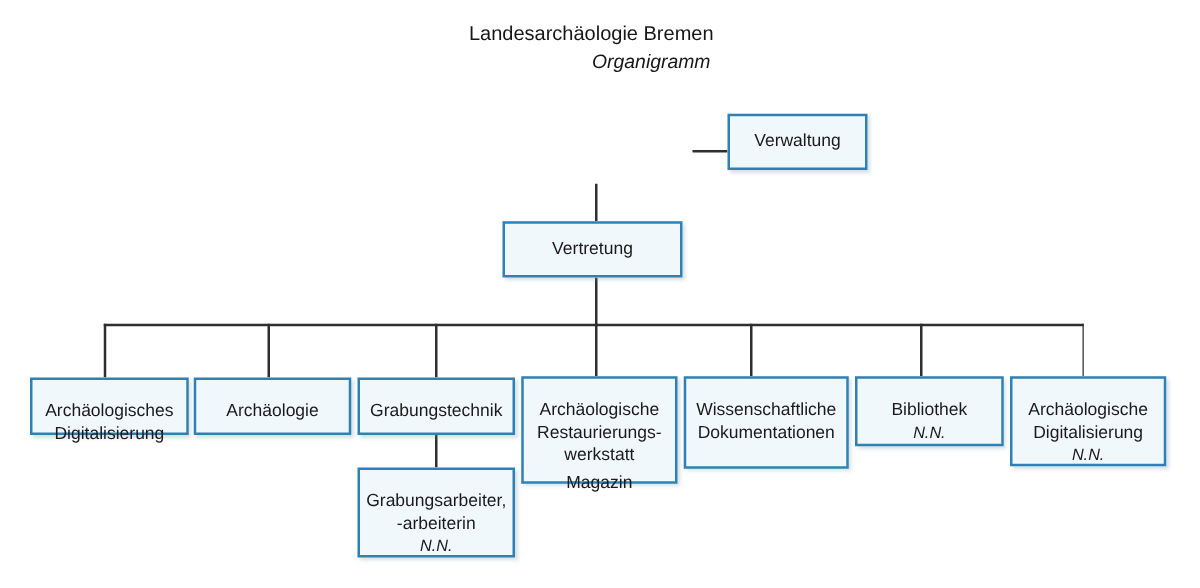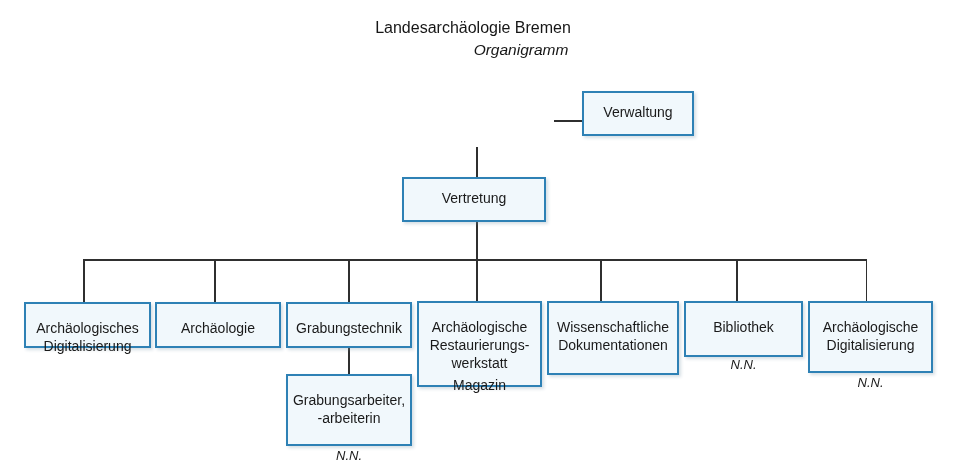--- a/index.html
+++ b/index.html
@@ -23,21 +23,21 @@
     position:absolute;box-sizing:border-box;
     border:2px solid var(--box-border,#2e81b5);
     background:var(--box-fill,#f1f8fc);
     text-align:center;
     font-size:14px;line-height:18px;
     padding-top:15px;
     box-shadow:2px 2px 3px rgba(120,150,170,0.30);
   }
   .node .ln{white-space:nowrap;}
   .gap{margin-top:4px;}
-  .nn{font-style:italic;font-size:13px;margin-top:20px;}
+  .nn{font-style:italic;font-size:13px;margin-top:1px;}
   
   .n-leitung{left:401px;top:94px;width:154px;height:53px;padding-top:7px;}
   .n-verwaltung{left:582px;top:91px;width:112px;height:45px;padding-top:10px;}
   .n-vertretung{left:402px;top:177px;width:144px;height:45px;padding-top:10px;}
   .n-kataster{left:24px;top:302px;width:127px;height:46px;}
   .n-archaeologie{left:155px;top:302px;width:126px;height:46px;text-align:center;}
   .n-grabungstechnik{left:286px;top:302px;width:126px;height:46px;}
   .n-restaurierung{left:417px;top:301px;width:125px;height:86px;}
   .n-dokumentation{left:547px;top:301px;width:132px;height:74px;}
   .n-bibliothek{left:684px;top:301px;width:119px;height:56px;}

